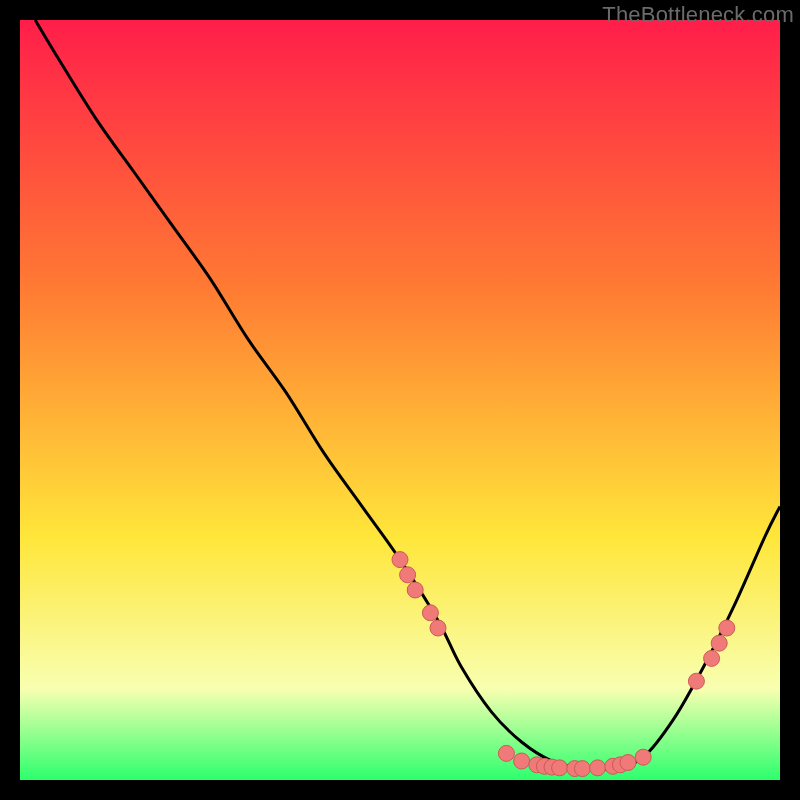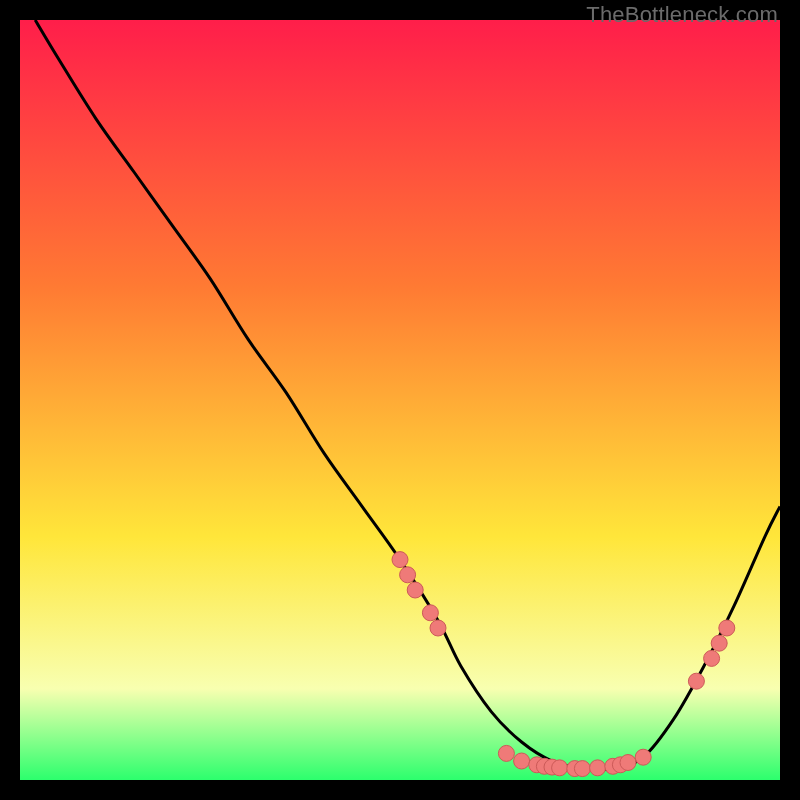--- a/index.html
+++ b/index.html
@@ -22,21 +22,21 @@
   .plot {
     position: absolute;
     left: 0;
     top: 0;
     width: 760px;
     height: 760px;
   }
   .watermark {
     position: absolute;
     top: 2px;
-    right: 22px;
+    right: 6px;
     color: #6b6b6b;
     font-size: 22px;
     font-weight: 500;
     letter-spacing: 0.2px;
   }
   svg { display: block; }
 </style>
 </head>
 <body>
 

